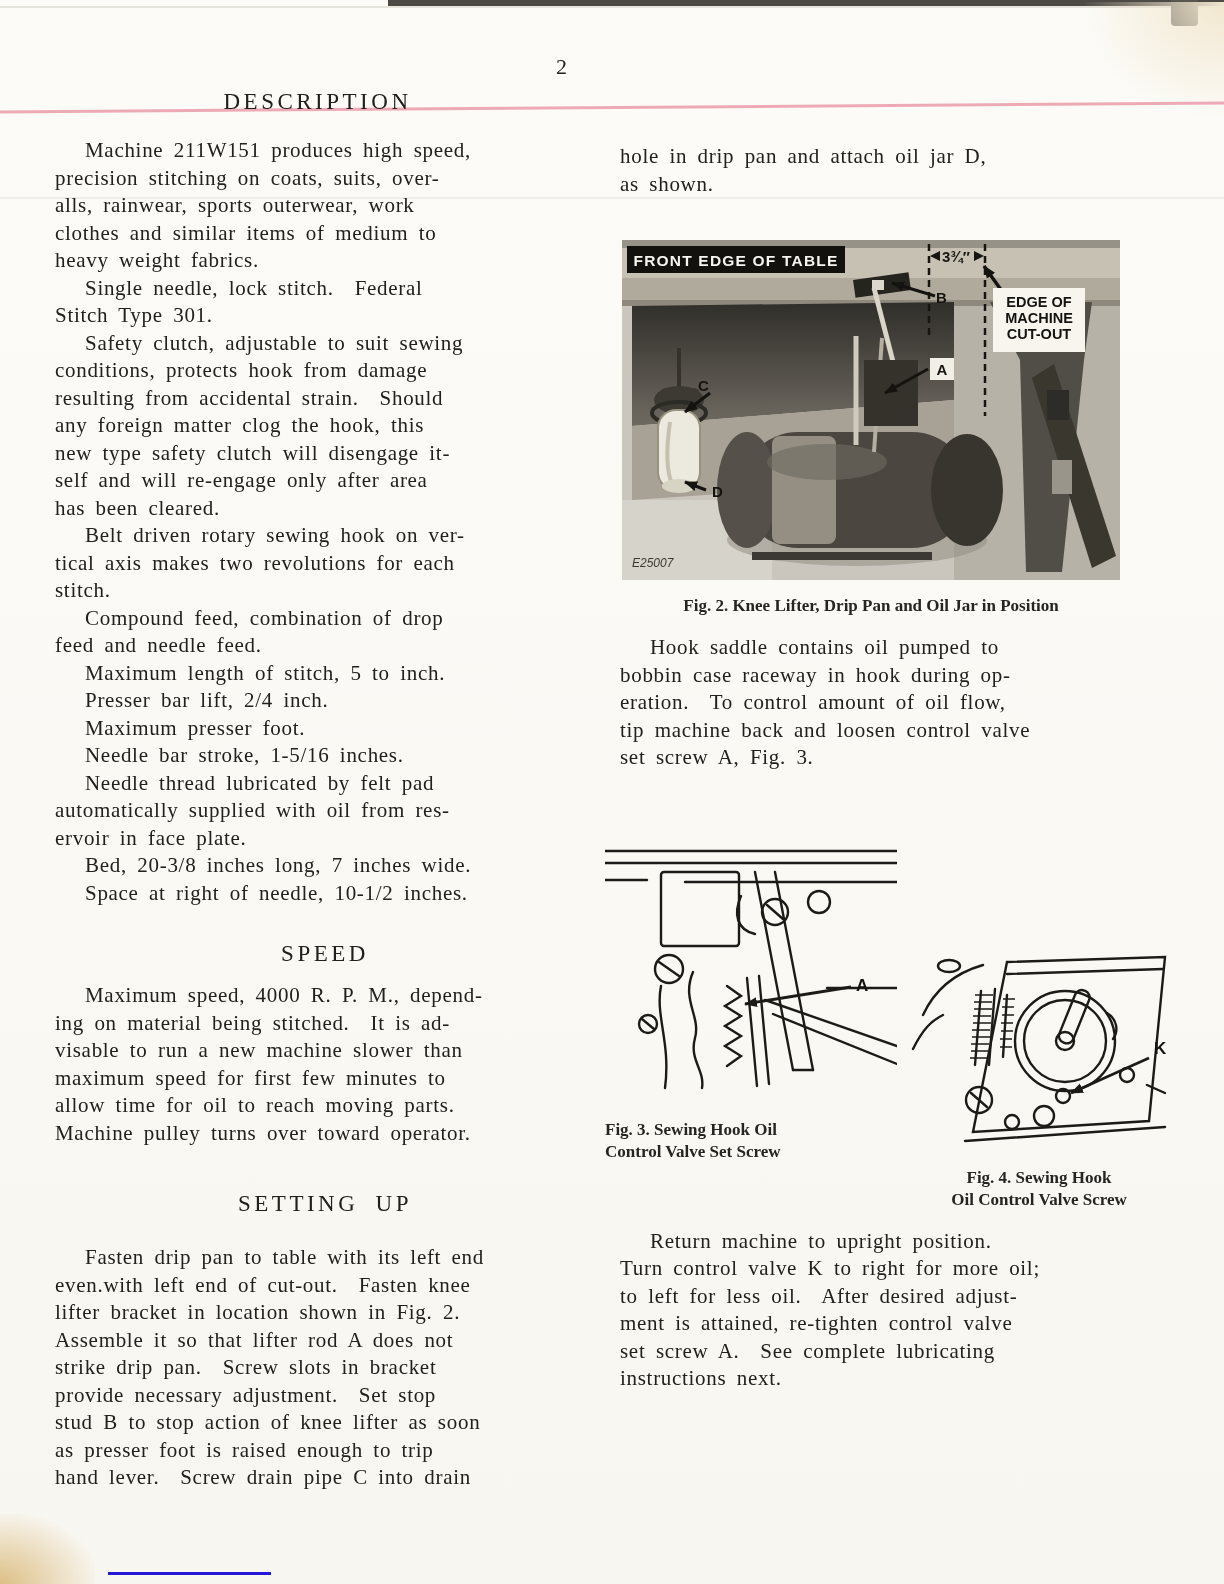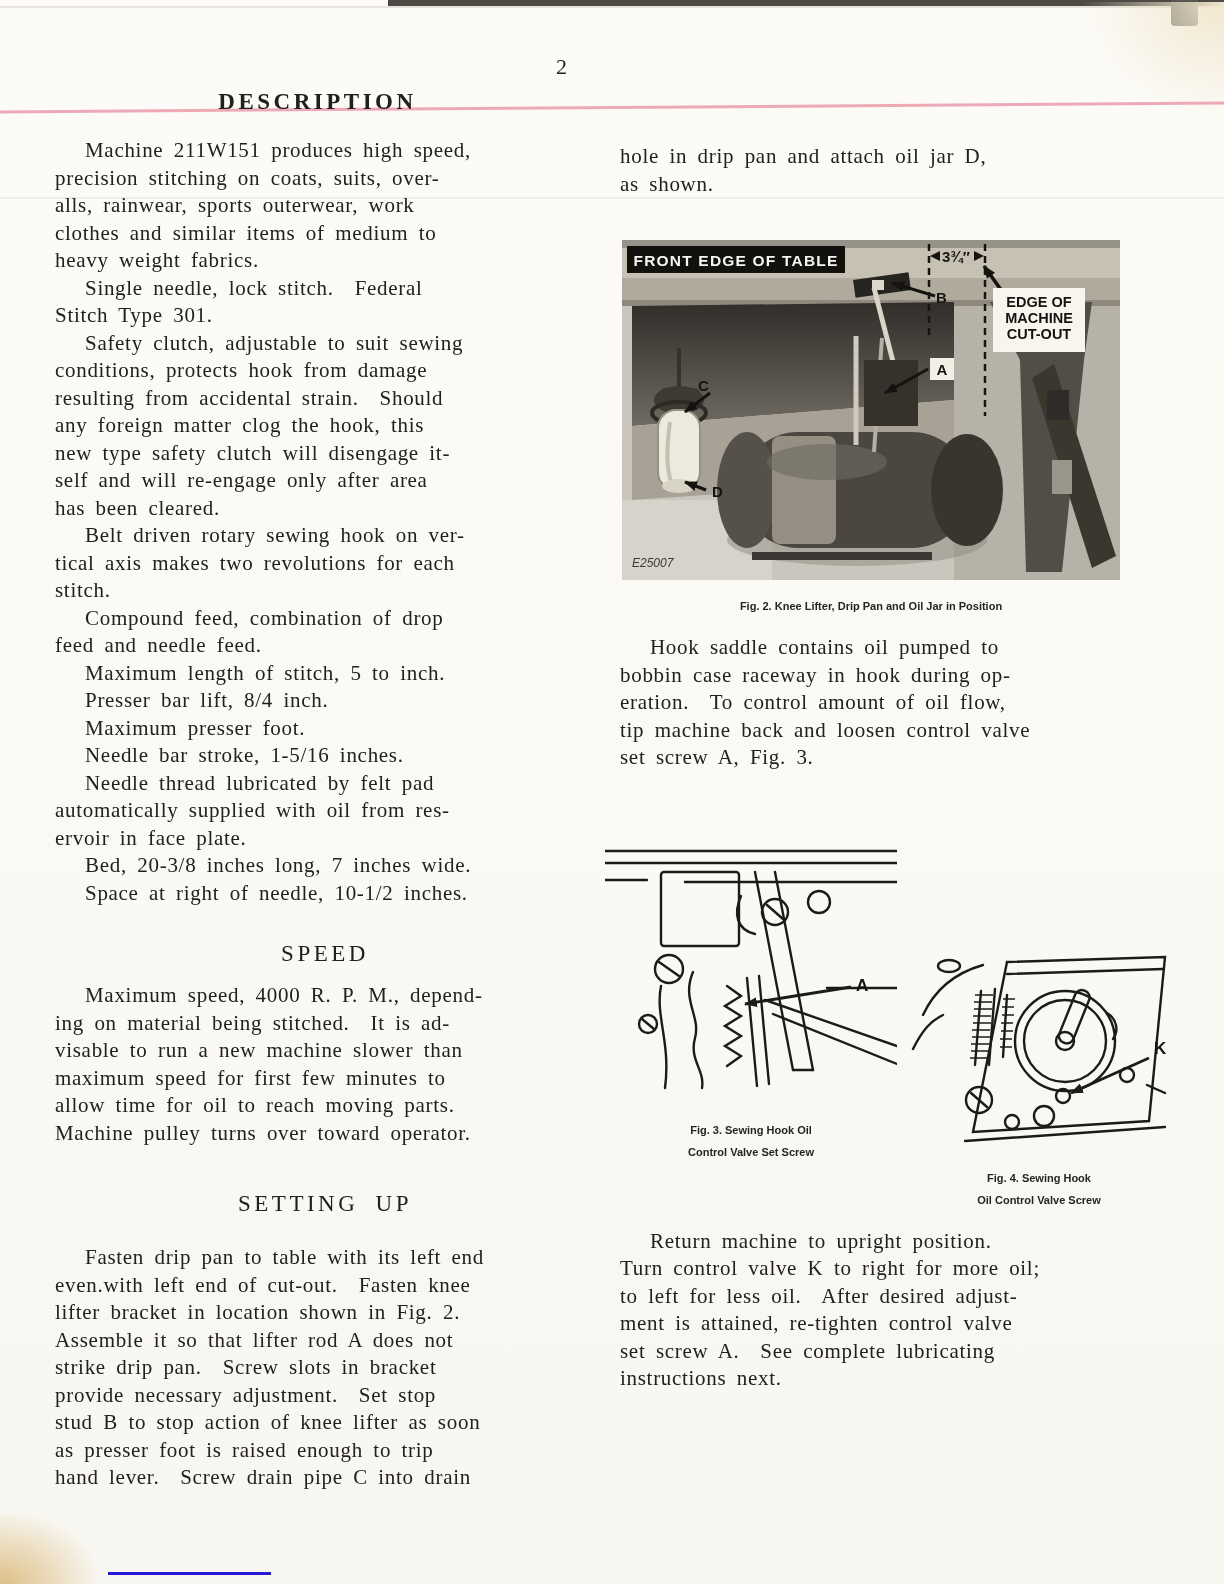--- a/index.html
+++ b/index.html
@@ -12,48 +12,48 @@
   .top-bar-right{position:absolute;left:1171px;top:0;width:27px;height:26px;background:#59564f;border-radius:0 0 4px 4px;}
   .cream-tr{position:absolute;right:0;top:2px;width:140px;height:115px;
             background:radial-gradient(ellipse at 100% 0%,#f2e7cf 0%,rgba(242,231,207,0) 72%);}
   .tan-bl{position:absolute;left:0;bottom:0;width:95px;height:70px;
           background:radial-gradient(ellipse at 0% 100%,#ddbf86 0%,rgba(221,191,134,0) 75%);}
   .pink-line{position:absolute;left:-4px;top:106px;width:1232px;height:3px;background:#edaab6;transform:rotate(-0.42deg);}
   .faint-line{position:absolute;left:0;top:197px;width:100%;height:2px;background:#efede7;}
   .blue-line{position:absolute;left:108px;top:1572px;width:163px;height:3px;background:#2517d6;}
 
   .page-num{position:absolute;left:556px;top:54px;font-size:22px;letter-spacing:1px;}
-  .desc-heading{position:absolute;left:50px;top:89px;width:535px;font-weight:bold;}
+  .desc-heading{position:absolute;left:50px;top:89px;width:535px;}
 
   .h-serif{font-size:23px;letter-spacing:3.5px;word-spacing:8px;text-align:center;color:#21201c;}
 
   .col-left{position:absolute;left:55px;top:137px;width:540px;}
   .col-right{position:absolute;left:620px;top:143px;width:530px;}
 
   .body-text{font-size:21px;line-height:27.5px;letter-spacing:0.7px;word-spacing:4.5px;
              white-space:pre-wrap;color:#22211d;}
   .ind{text-indent:30px;}
 
   .speed-heading{margin-top:34px;margin-bottom:15px;}
   .setting-heading{margin-top:44px;margin-bottom:27px;}
 
   .fig2-wrap{margin-left:2px;margin-top:42px;width:498px;}
   .fig2-photo{width:498px;height:340px;position:relative;}
   .fig2-caption{margin-top:15px;text-align:center;}
 
-  .mono-caption{font-family:Liberation Sans, sans-serif;font-weight:bold;font-size:11px;
+  .mono-caption{font-family:Liberation Serif, serif;font-weight:bold;font-size:17px;
                 line-height:22px;color:#262521;white-space:pre-line;}
 
   .hook-heading{margin-top:72px;}
   .hook-para{margin-top:17px;}
 
   .figs-row{position:relative;margin-top:66px;height:368px;}
   .fig3-block{position:absolute;left:-15px;top:0;width:292px;}
   .fig4-block{position:absolute;left:291px;top:115px;width:264px;}
-  .fig3-block .mono-caption{margin-top:12px;text-align:center;}
+  .fig3-block .mono-caption{margin-top:12px;}
   .fig4-block .mono-caption{margin-top:0;text-align:center;padding-right:8px;}
 
   .final-para{margin-top:22px;}
 
   svg text{font-family:"Liberation Sans", sans-serif;}
 </style>
 </head>
 <body>
 
 <div class="page">
@@ -84,21 +84,21 @@
 any foreign matter clog the hook, this
 new type safety clutch will disengage it-
 self and will re-engage only after area
 has been cleared.</div>
     <div class="body-text ind">Belt driven rotary sewing hook on ver-
 tical axis makes two revolutions for each
 stitch.</div>
     <div class="body-text ind">Compound feed, combination of drop
 feed and needle feed.</div>
     <div class="body-text ind">Maximum length of stitch, 5 to inch.</div>
-    <div class="body-text ind">Presser bar lift, 8/4 inch.</div>
+    <div class="body-text ind">Presser bar lift, 2/4 inch.</div>
     <div class="body-text ind">Maximum presser foot.</div>
     <div class="body-text ind">Needle bar stroke, 1-5/16 inches.</div>
     <div class="body-text ind">Needle thread lubricated by felt pad
 automatically supplied with oil from res-
 ervoir in face plate.</div>
     <div class="body-text ind">Bed, 20-3/8 inches long, 7 inches wide.</div>
     <div class="body-text ind">Space at right of needle, 10-1/2 inches.</div>
 
     <div class="h-serif speed-heading">SPEED</div>
     <div class="body-text ind">Maximum speed, 4000 R. P. M., depend-

